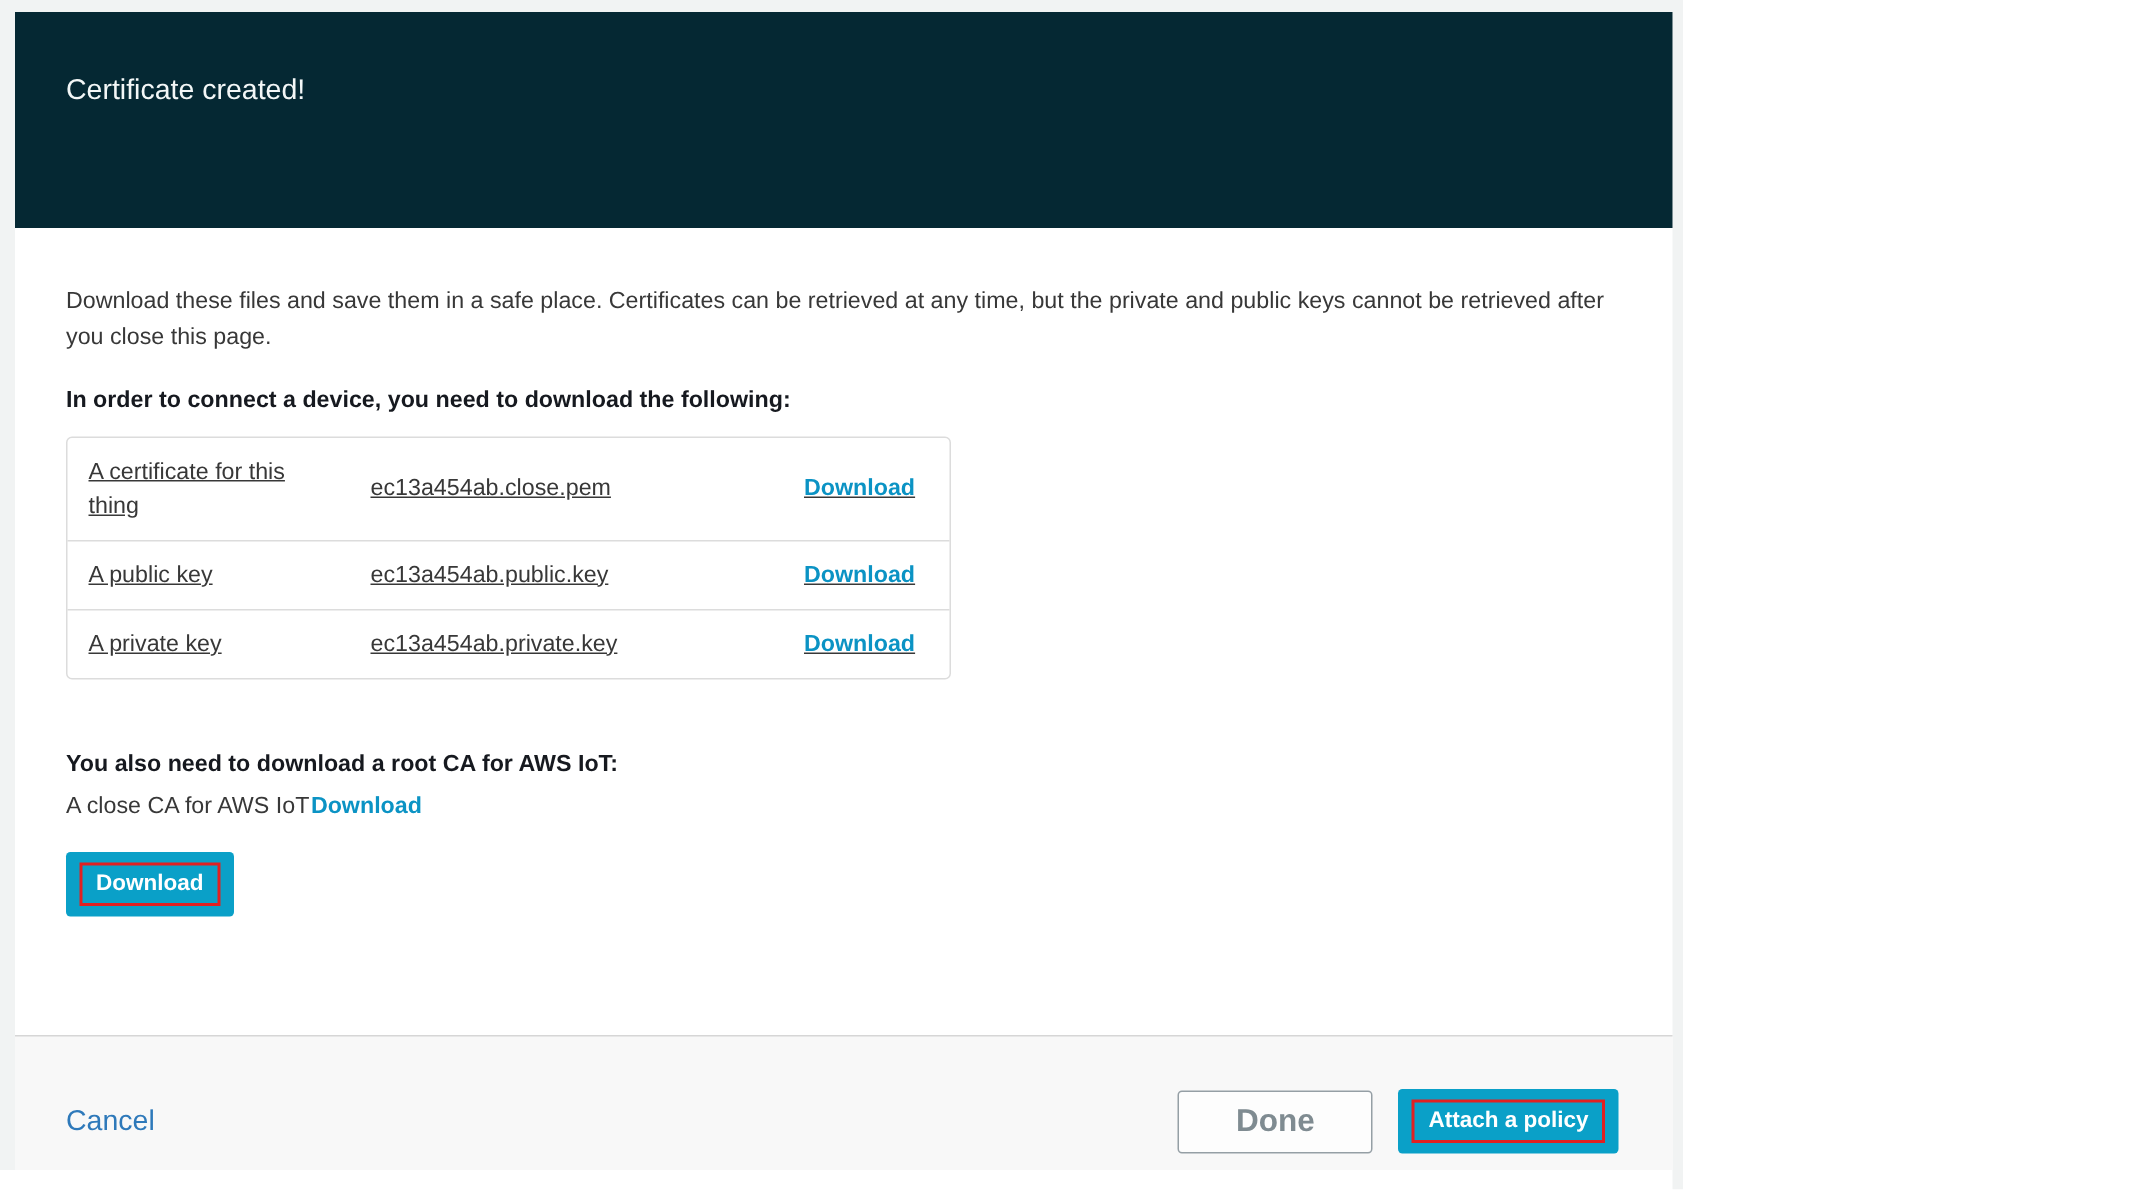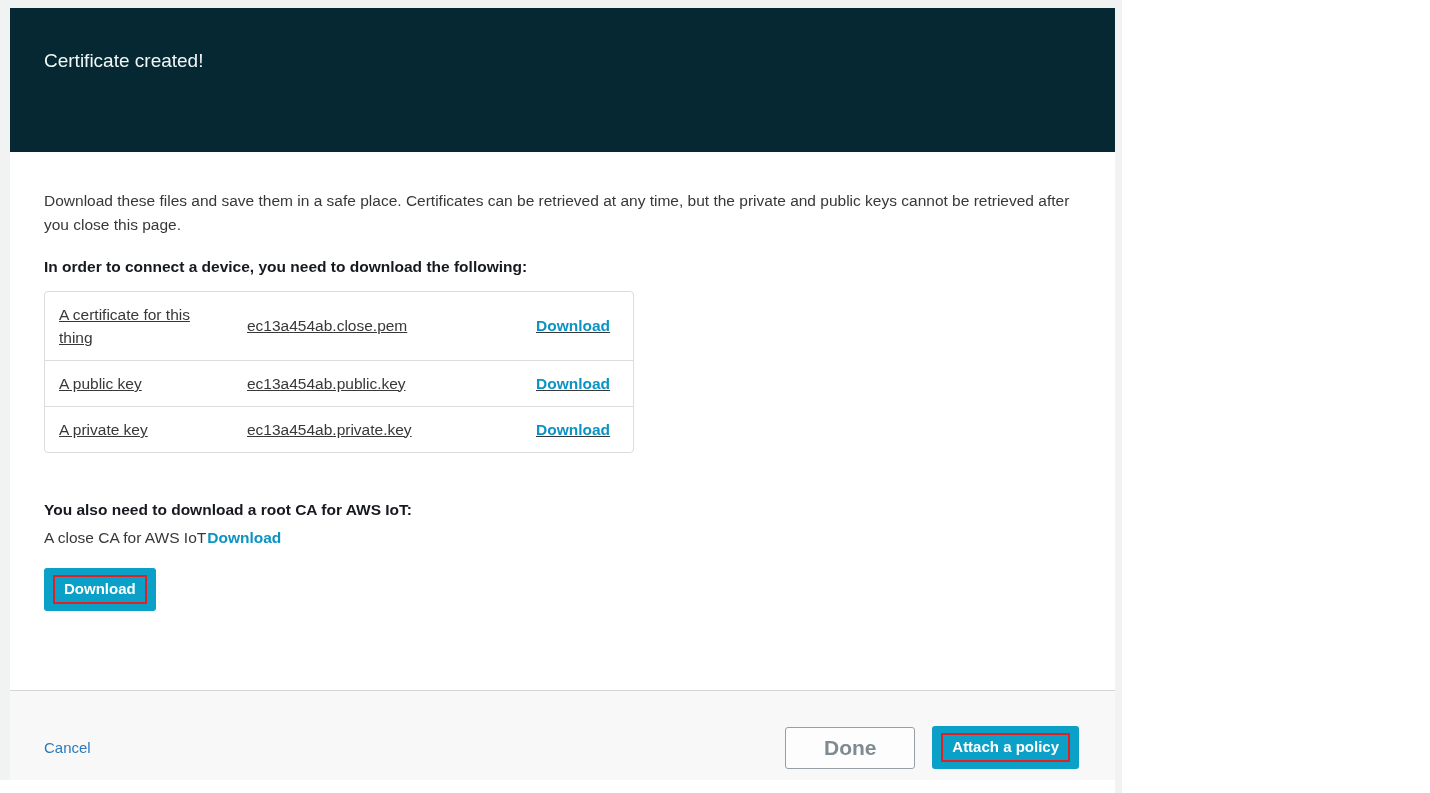--- a/index.html
+++ b/index.html
@@ -134,21 +134,21 @@
     height: 90px;
     background: #f8f8f8;
     border-top: 1px solid #d6d6d6;
     display: flex;
     align-items: center;
     justify-content: space-between;
     padding: 24px 36px 0 34px;
   }
   .cancel-link {
     color: #2e79ba;
-    font-size: 15px;
+    font-size: 19px;
     text-decoration: none;
     cursor: pointer;
   }
   .footer-buttons {
     display: flex;
     align-items: center;
     gap: 17px;
   }
   .btn-done {
     width: 130px;

